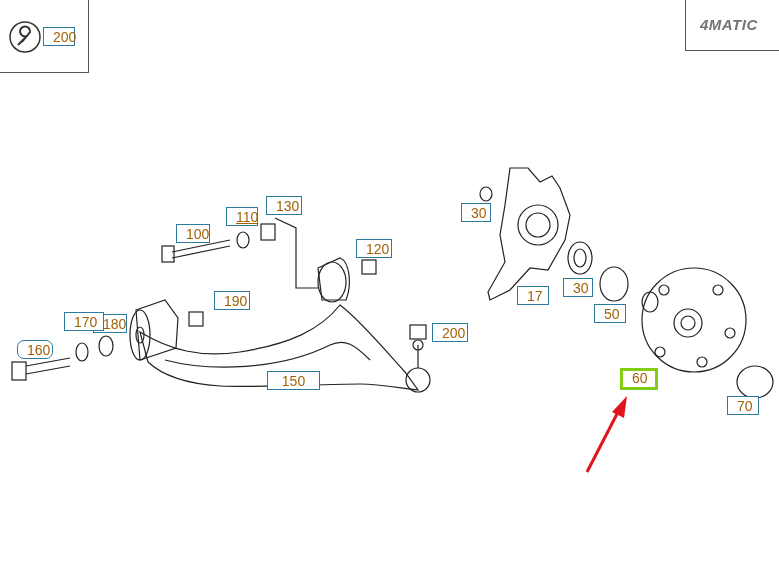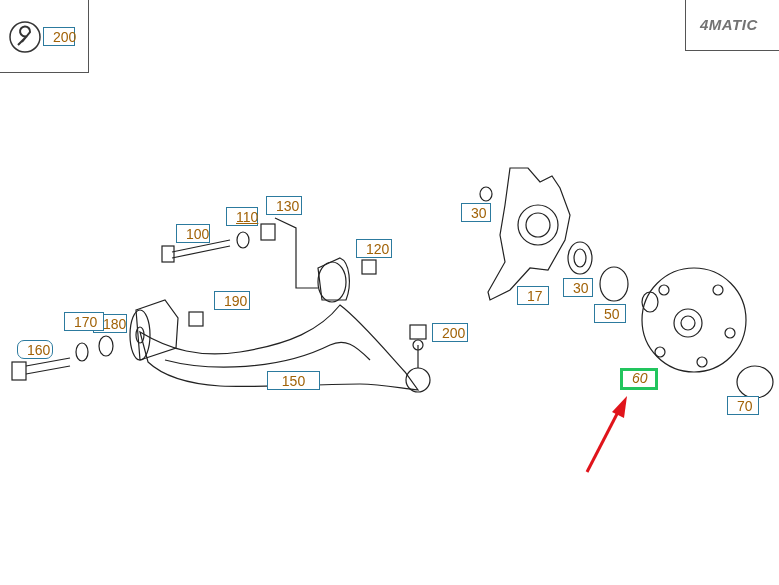--- a/index.html
+++ b/index.html
@@ -1,19 +1,19 @@
 <!DOCTYPE html>
 <html><head>
 <meta charset="utf-8">
 <style>
   html,body{margin:0;padding:0;background:#fff;}
   body{width:779px;height:585px;position:relative;overflow:hidden;font-family:"Liberation Sans",sans-serif;}
   .frame{position:absolute;border:1px solid #555;background:#fff;}
   .label{position:absolute;height:19px;border:1px solid #2c7a9e;background:#fff;color:#a16207;font-size:14px;line-height:19px;text-align:center;padding:0 9px;box-sizing:border-box;cursor:pointer;}
-  .label.hl{border:3px solid #22c55e;line-height:15px;font-style:italic;}
+  .label.hl{border:3px solid #84cc16;line-height:15px;}
   svg.draw{position:absolute;left:0;top:0;}
 </style>
 </head>
 <body>
 
 <svg class="draw" width="779" height="585" viewBox="0 0 779 585">
   <g fill="none" stroke="#222" stroke-width="1.2">
 
     <path d="M140 332 C 170 350, 200 358, 240 352 C 290 344, 320 330, 340 305 C 360 320, 385 350, 405 372 L 418 390 C 400 388, 380 384, 360 384 C 320 384, 260 388, 220 386 C 190 384, 165 378, 148 362 Z"></path>
     <path d="M165 360 C 210 372, 280 370, 330 345 C 345 338, 355 345, 370 360"></path>

